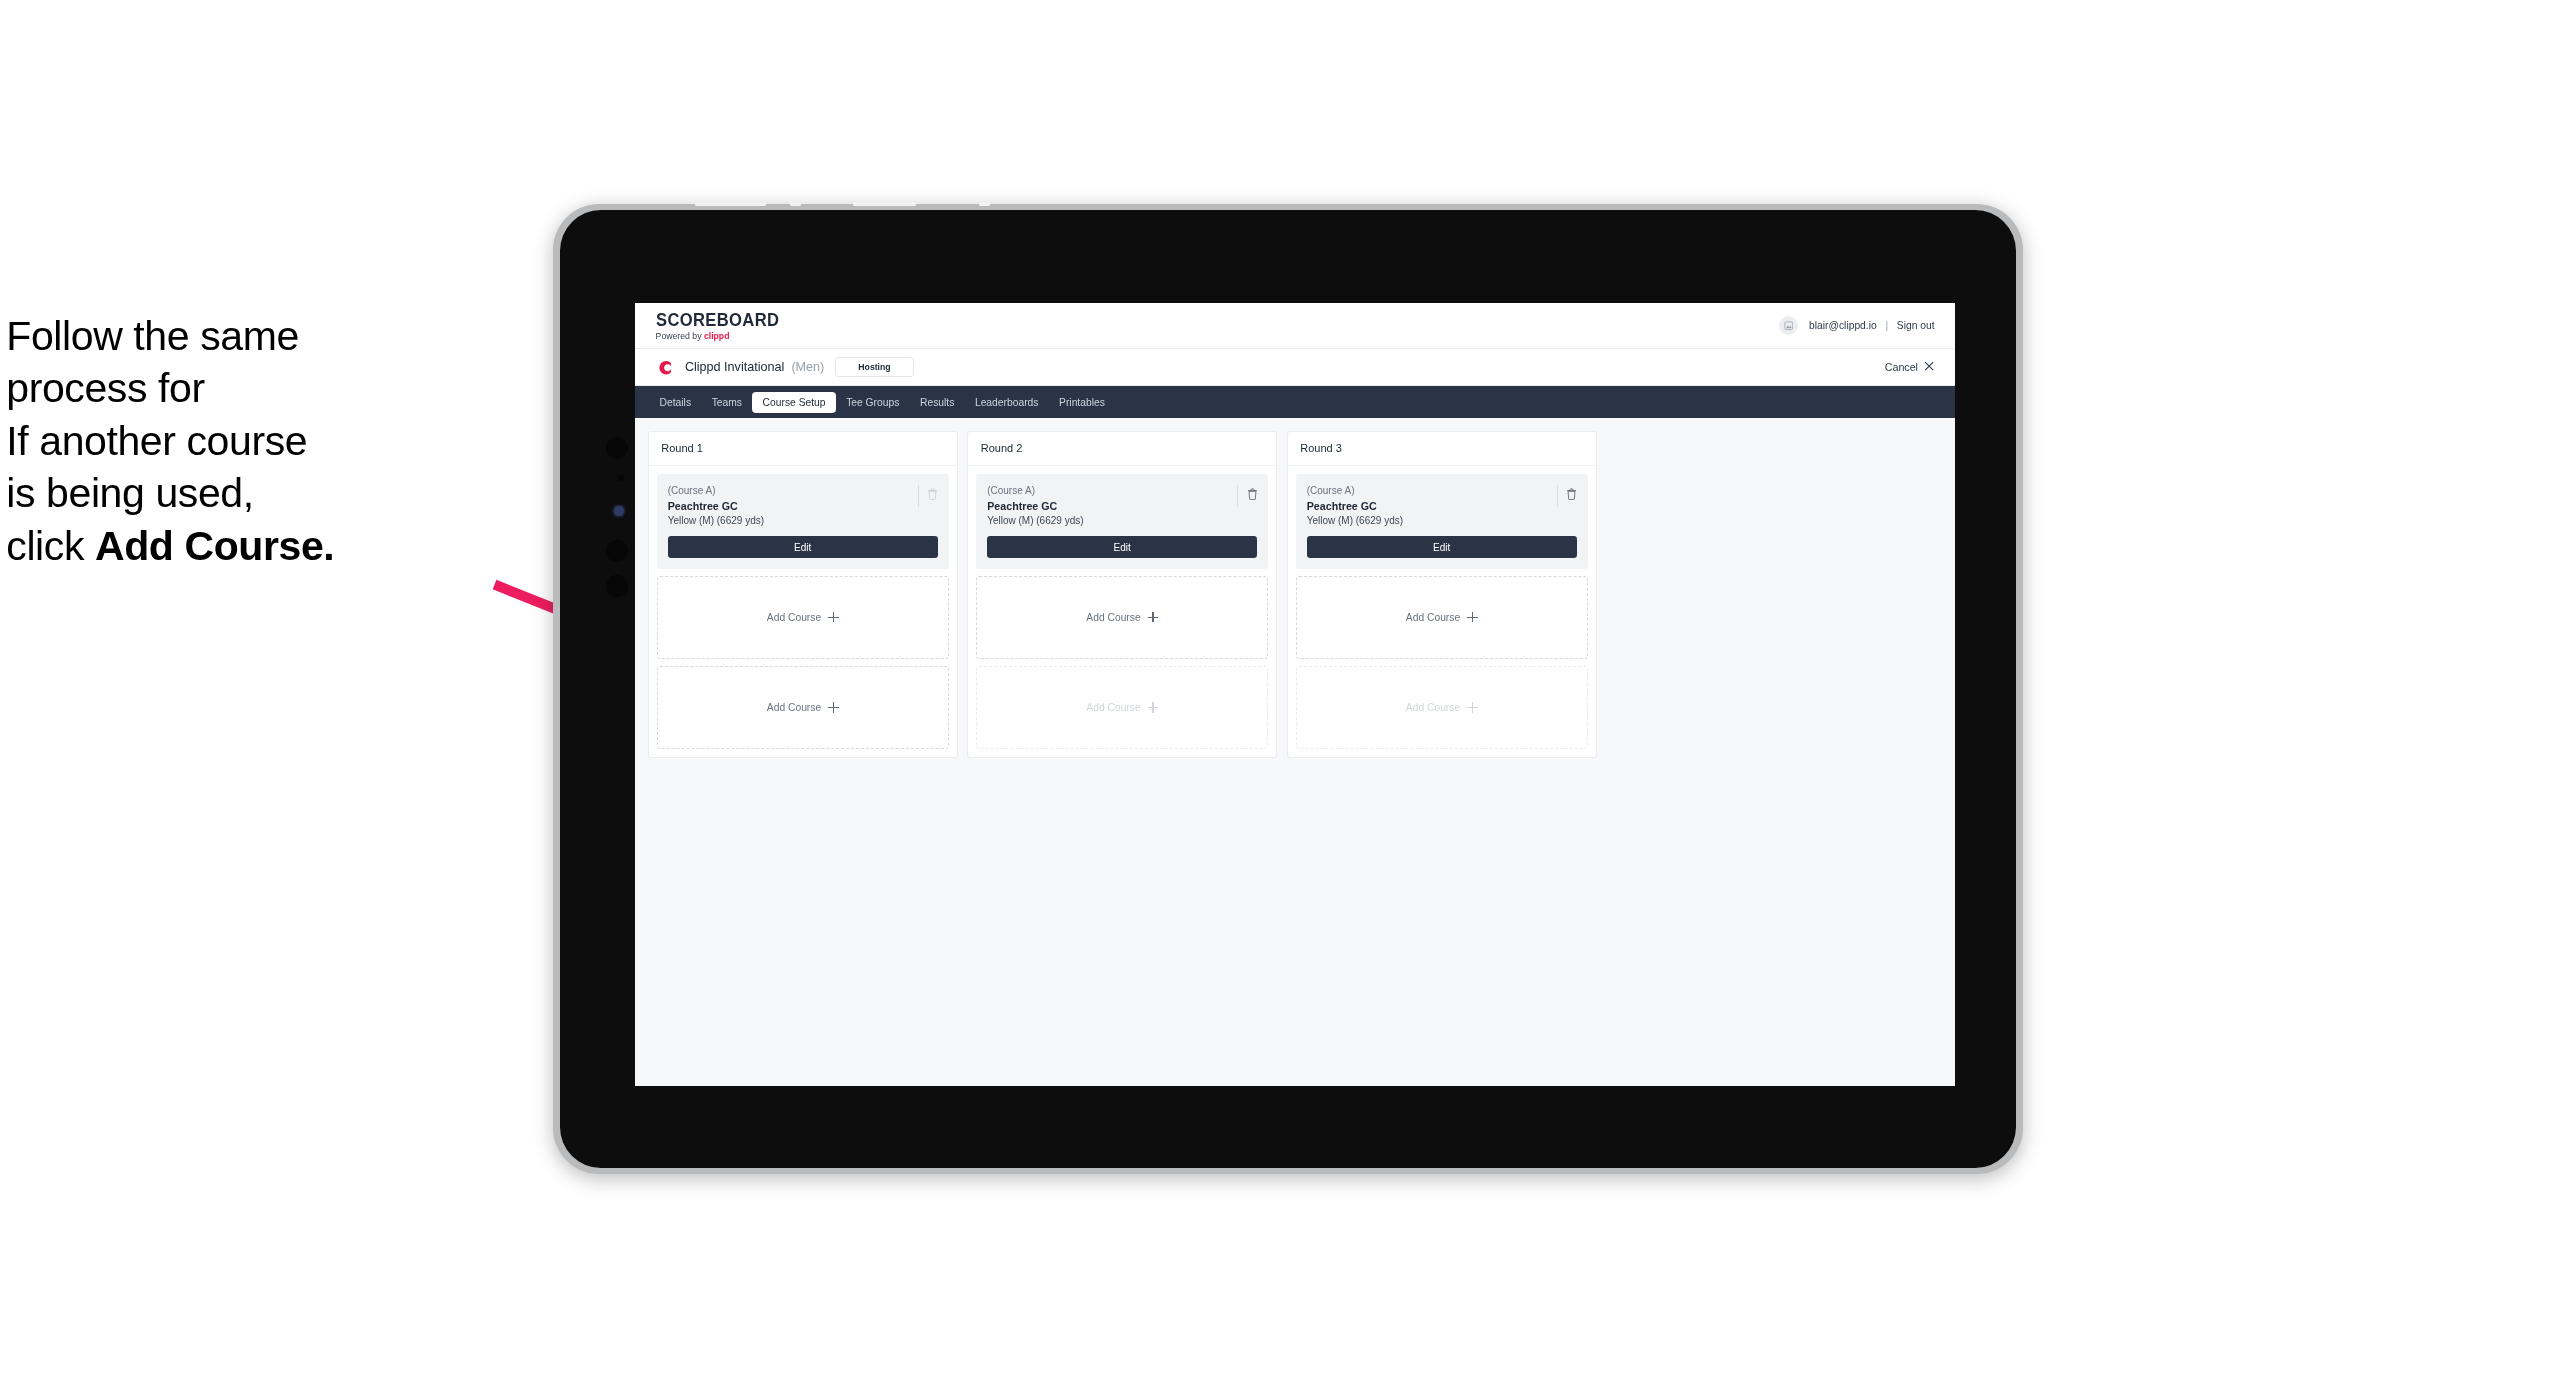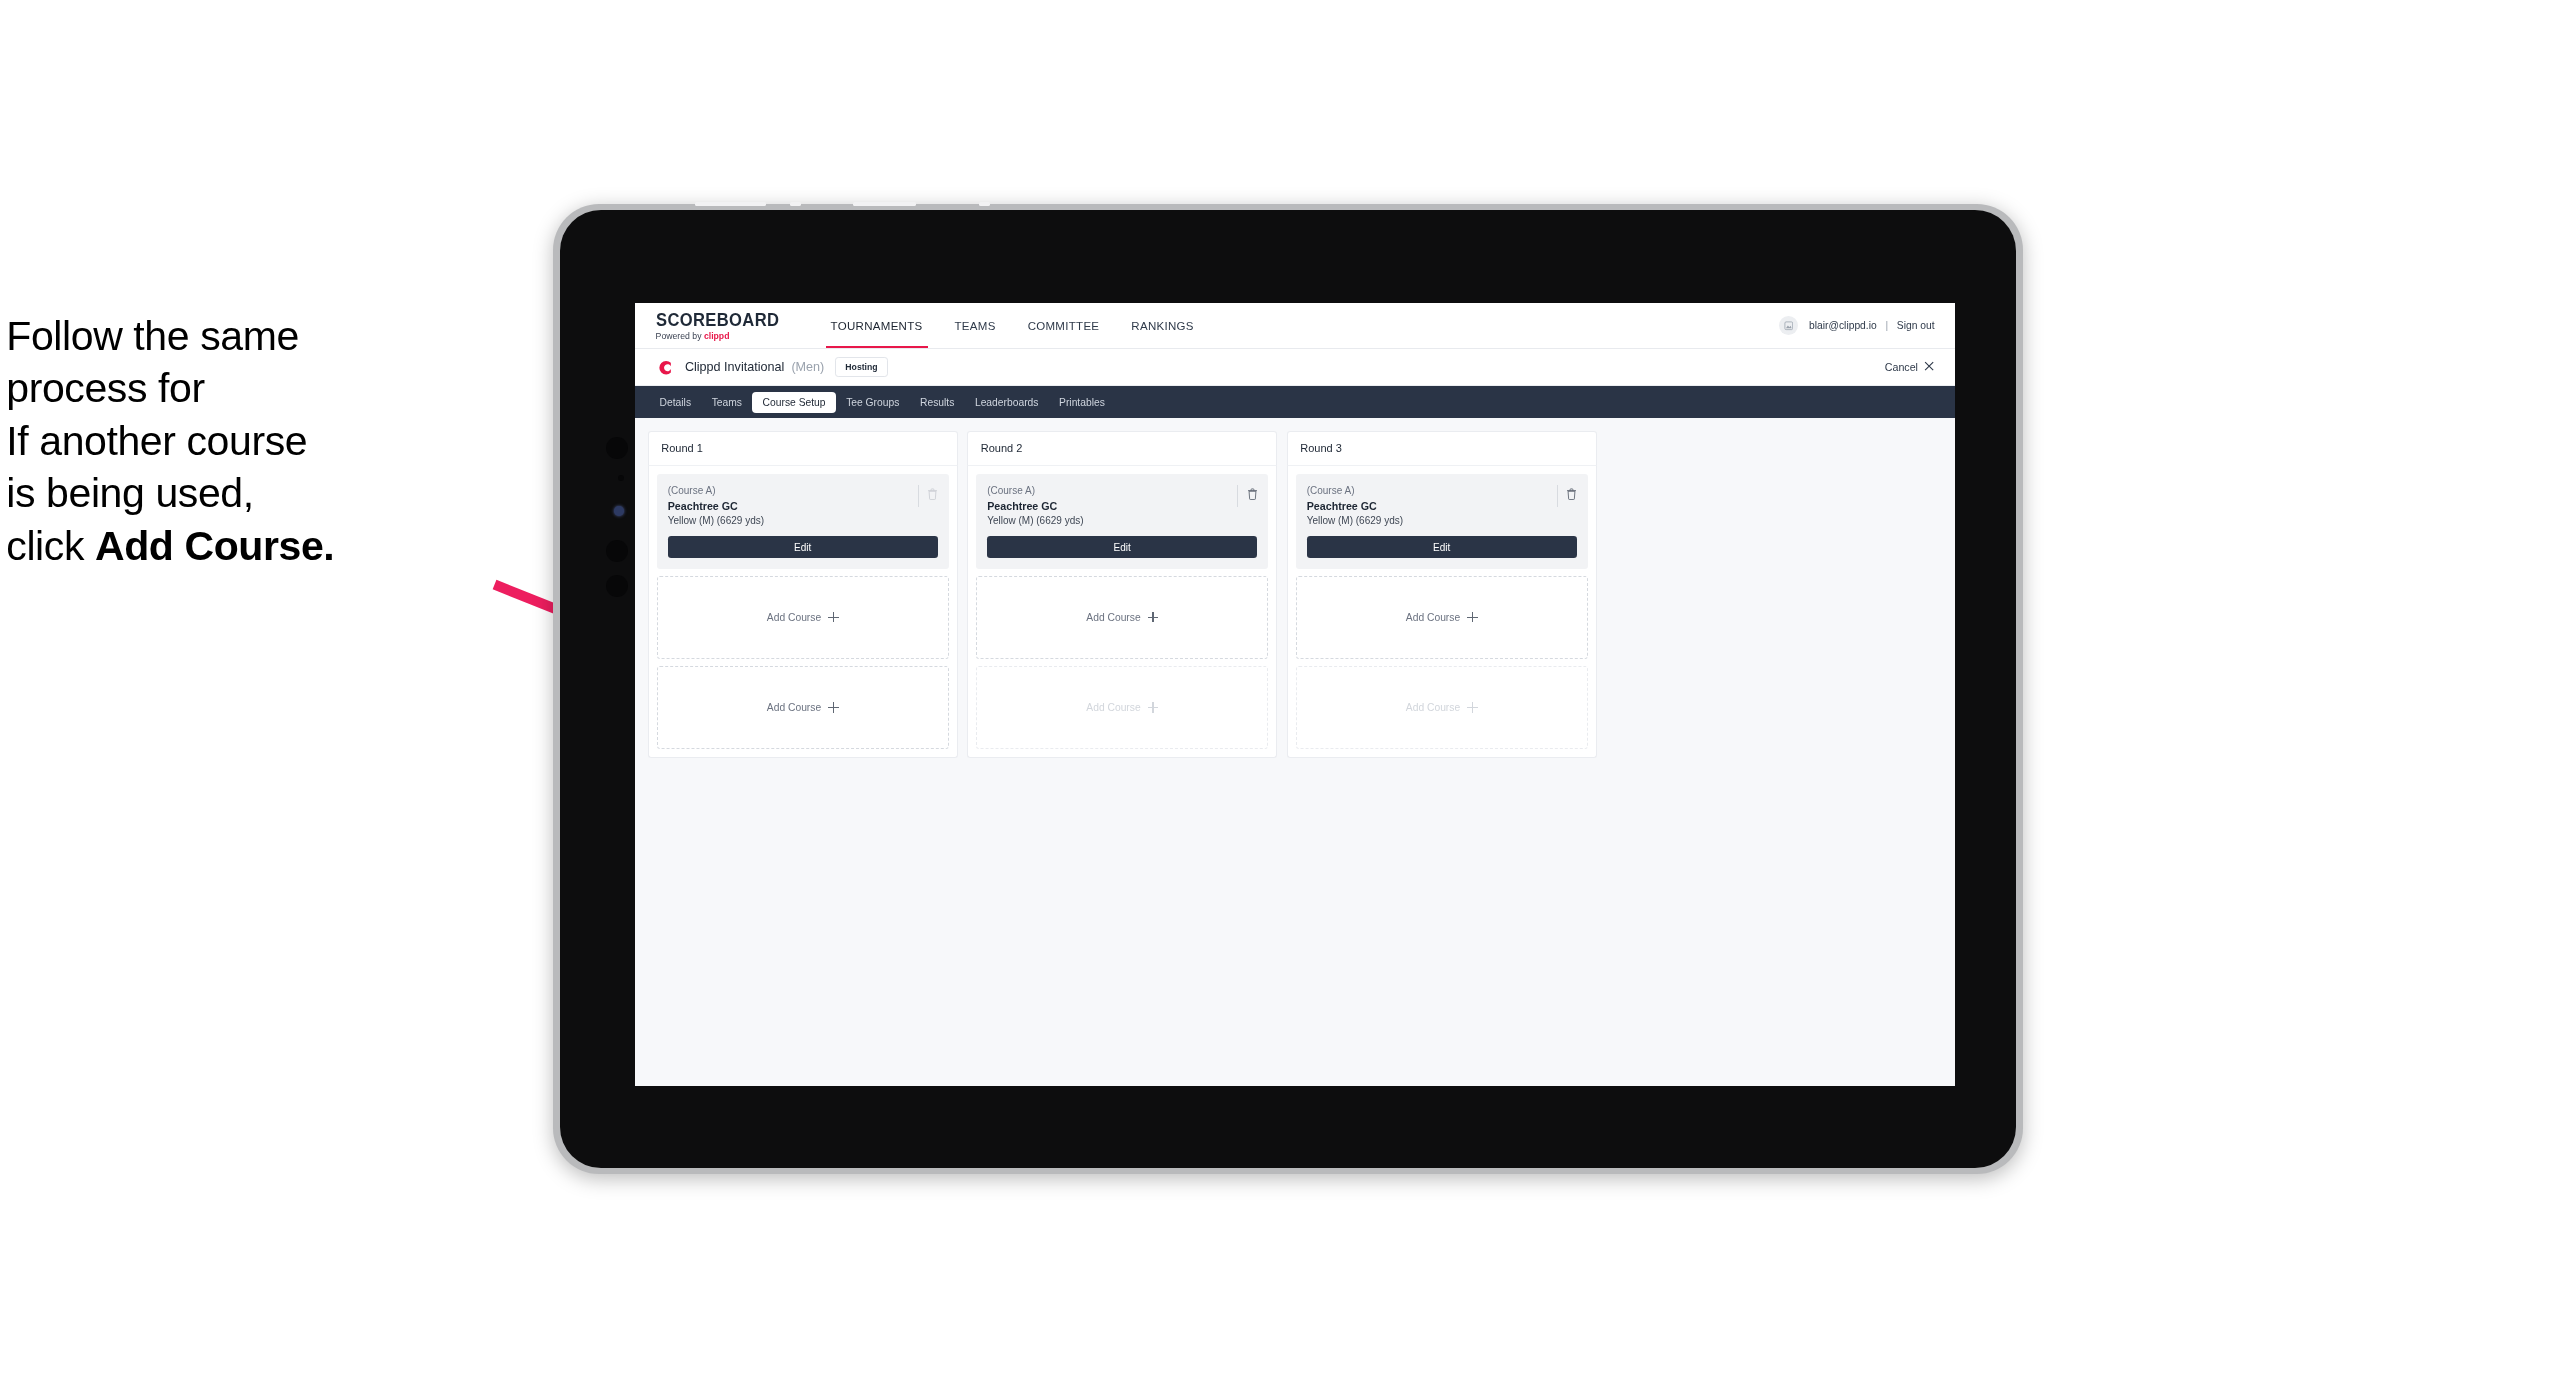--- a/index.html
+++ b/index.html
@@ -81,21 +81,21 @@
     height:36px;background:#ffffff;display:flex;align-items:center;
     border-bottom:0.8px solid #eceef1;position:relative;
   }
   #clippd-c{
     margin-left:20.5px;width:19px;height:19px;display:flex;align-items:center;justify-content:center;
   }
   #tour-title{font-size:12.6px;color:#222b38;margin-left:10.3px;}
   #tour-gender{font-size:12.6px;color:#9aa2ad;margin-left:7.1px;}
   #hosting-badge{
     margin-left:11px;font-size:8.7px;font-weight:700;color:#1f2937;
-    border:0.8px solid #e2e5ea;border-radius:3.2px;padding:4px 9px;background:#fff;
+    border:0.8px solid #e2e5ea;border-radius:3.2px;padding:4px 22px;background:#fff;
   }
   #cancel-wrap{
     margin-left:auto;padding-right:20.5px;display:flex;gap:6.3px;
     font-size:10.7px;color:#2f3a4a;
   }
 
   
   #tabbar{
     height:32px;background:#2a3446;display:flex;align-items:center;padding:0 14.2px;
   }
@@ -173,26 +173,20 @@
     <div class="dot blue" style="left:54px;top:296px;width:9.5px;height:9.5px;"></div>
     <div class="dot" style="left:46px;top:330px;width:22px;height:22px;"></div>
     <div class="dot" style="left:46px;top:365px;width:22px;height:22px;"></div>
 
     <div id="screen">
 
       <div id="topbar">
         <div id="brand">
           <div id="brand-title">SCOREBOARD</div>
           <div id="brand-sub"><span>Powered by </span><span class="pink">clippd</span></div>
-        </div>
-        <div id="topnav">
-          <div class="topnav-item active">TOURNAMENTS</div>
-          <div class="topnav-item">TEAMS</div>
-          <div class="topnav-item">COMMITTEE</div>
-          <div class="topnav-item">RANKINGS</div>
         </div>
         <div id="topright">
           <div id="avatar">
             <svg width="9.5" height="9.5" viewBox="0 0 16 16">
               <rect x="1.5" y="1.5" width="13" height="13" rx="2" fill="none" stroke="#9aa2ad" stroke-width="1.3"></rect>
               <path d="M3.2 12.2 L6.6 7.6 L9 10.4 L11 8.2 L12.9 12.2 Z" fill="#9aa2ad"></path>
             </svg>
           </div>
           <div id="user-email">blair@clippd.io</div>
           <div id="sep-pipe">|</div>

